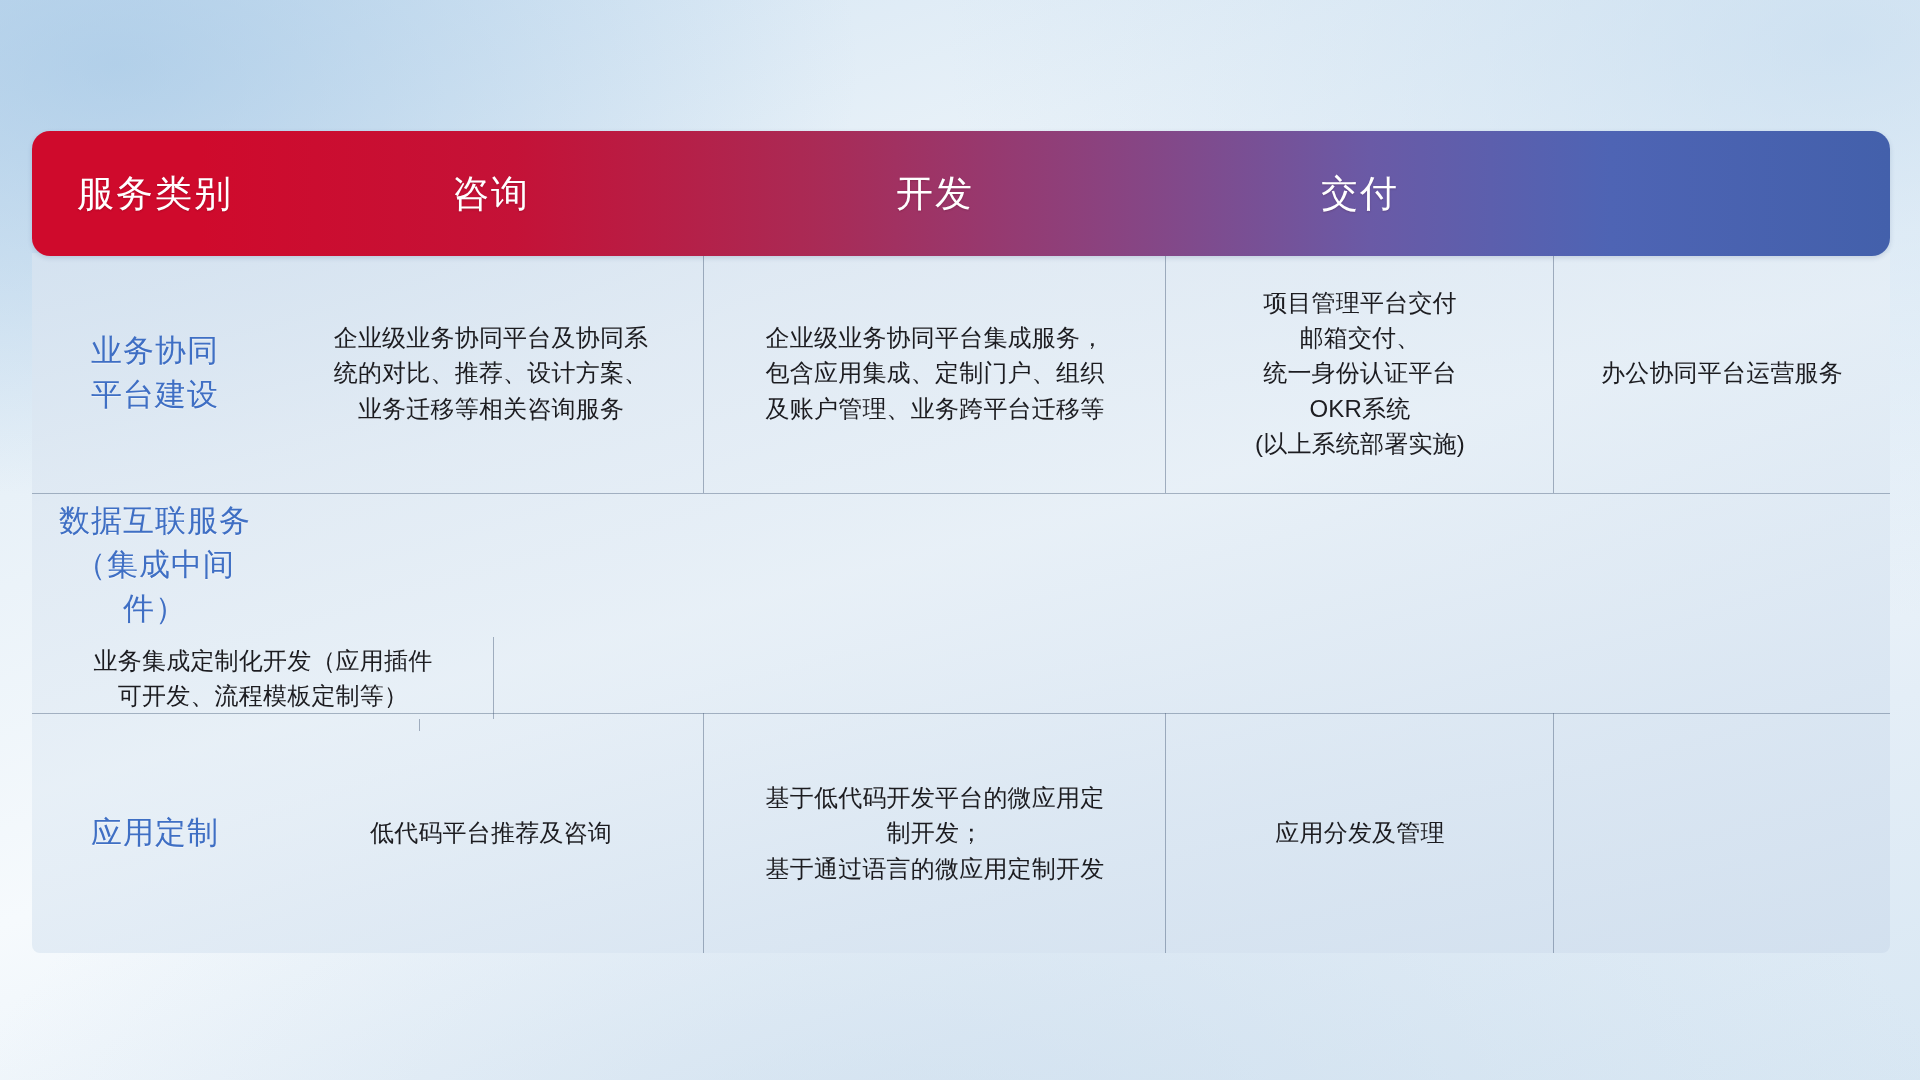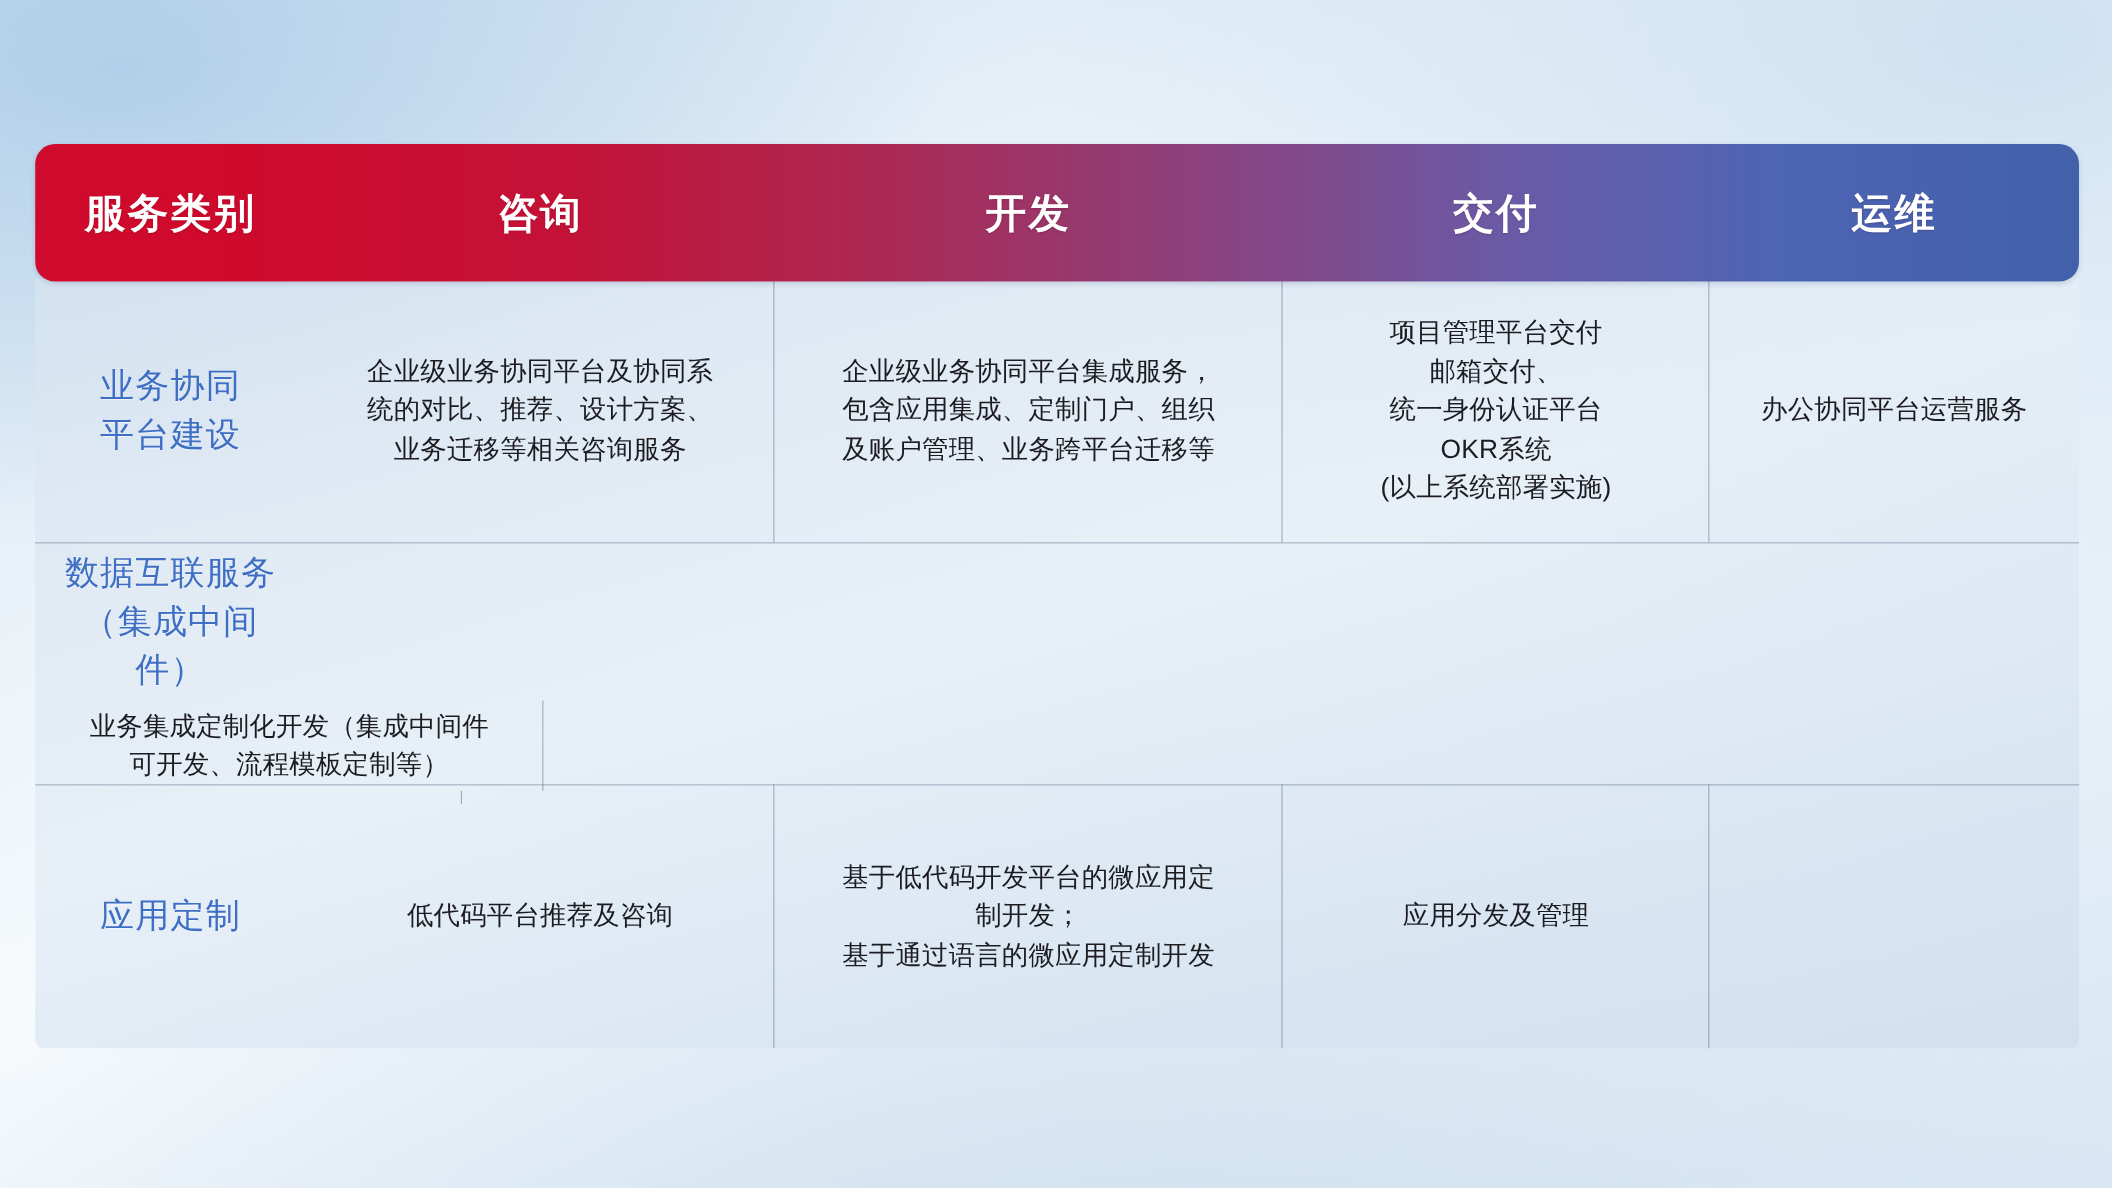--- a/index.html
+++ b/index.html
@@ -54,21 +54,21 @@
     position: relative;
     z-index: 3;
   }
 
   .header-cell {
     display: flex;
     align-items: center;
     justify-content: center;
     color: #ffffff;
     font-size: 37px;
-    font-weight: bold;
+    font-weight: normal;
     letter-spacing: 2px;
     text-shadow: 0 1px 2px rgba(60,0,20,0.20);
   }
 
   .body-panel {
     position: relative;
     margin-top: -3px;
     height: 700px;
     background: linear-gradient(165deg,
         rgba(214,227,240,0.88) 0%,
@@ -156,23 +156,20 @@
       </div>
       <div class="header-cell c1">
         <span>咨询</span>
       </div>
       <div class="header-cell c2">
         <span>开发</span>
       </div>
       <div class="header-cell c3">
         <span>交付</span>
       </div>
-      <div class="header-cell c4">
-        <span>运维</span>
-      </div>
     </div>
 
     <div class="body-panel">
 
       <div class="body-row r0">
         <div class="cell c0 nosep">
           <span class="cat-text">业务协同
 平台建设</span>
         </div>
         <div class="cell c1 sep">
@@ -196,21 +193,21 @@
           <span class="cell-text">办公协同平台运营服务</span>
         </div>
       </div>
 
       <div class="body-row r1">
         <div class="cell c0 nosep">
           <span class="cat-text">数据互联服务
 （集成中间件）</span>
         </div>
         <div class="cell c2 sep">
-          <span class="cell-text">业务集成定制化开发（集成中间件
+          <span class="cell-text">业务集成定制化开发（应用插件
 可开发、流程模板定制等）</span>
         </div>
         <div class="cell c3 sep">
           <span class="cell-text"></span>
         </div>
         <div class="cell c4">
           <span class="cell-text"></span>
         </div>
       </div>
 

